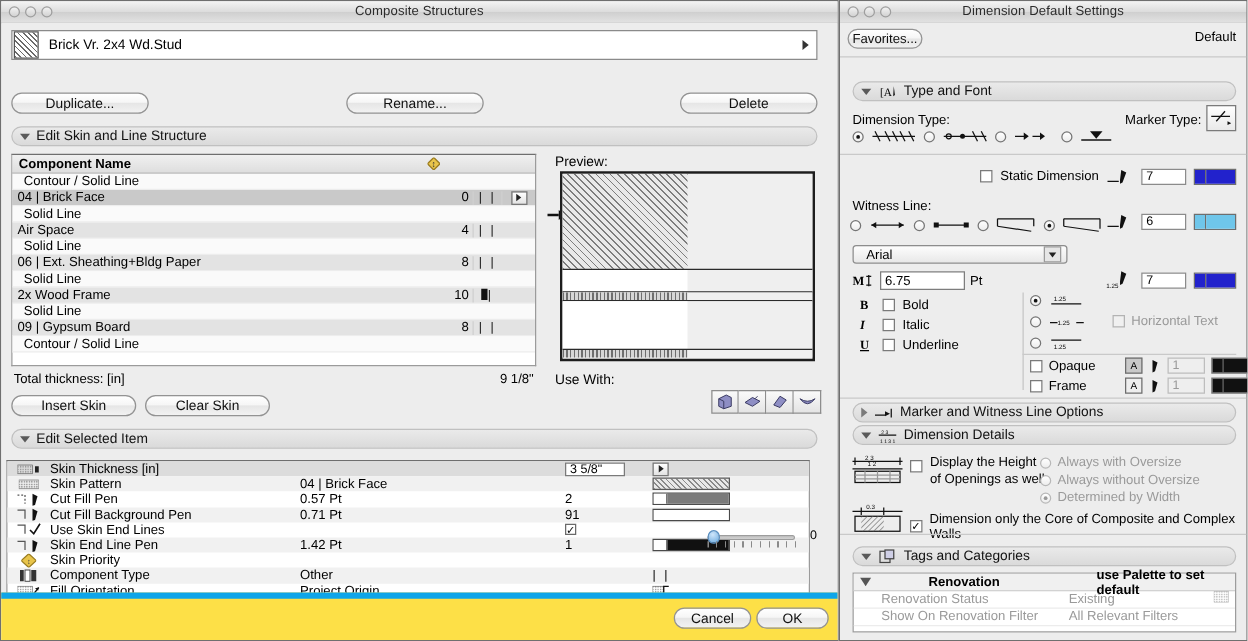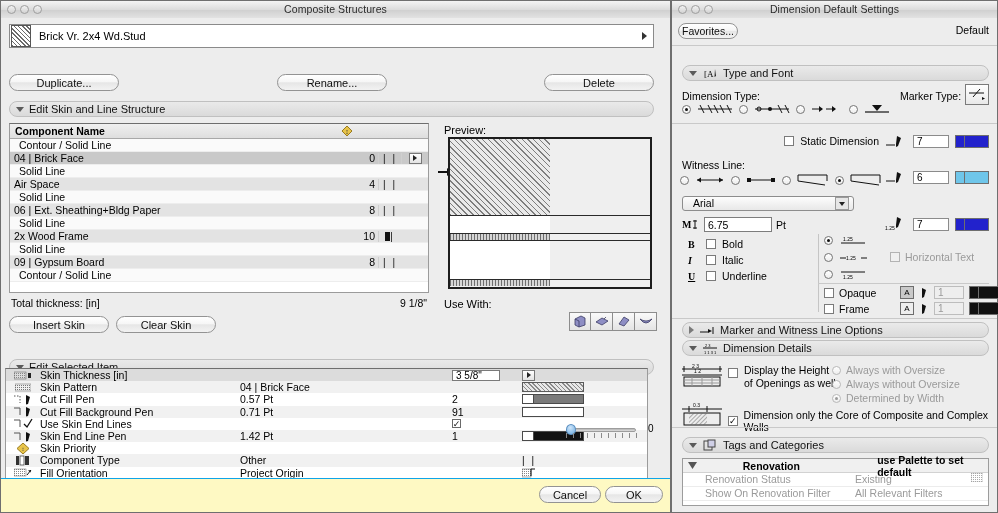--- a/index.html
+++ b/index.html
@@ -142,21 +142,21 @@
 
   .slider{position:absolute;left:566px;top:424px;width:70px;height:11px;}
   .slider .trk{position:absolute;left:0;top:4px;width:70px;height:4px;
     background:linear-gradient(to bottom,#b5b5b5,#dedede);border:1px solid #9d9d9d;box-sizing:border-box;border-radius:2px;}
   .slider .knb{position:absolute;left:0;top:0;width:10px;height:11px;border-radius:50% 50% 45% 45%;
     background:radial-gradient(circle at 40% 30%,#cfe6fb,#6aa9dd);border:1px solid #5b8fc0;box-sizing:border-box;}
   .ticks{position:absolute;left:566px;top:433px;width:76px;height:5px;
     background:repeating-linear-gradient(90deg,#8a8a8a 0 1px,transparent 1px 7px);}
 
   
-  .btm{position:absolute;left:0;right:0;bottom:0;height:33px;border-top:1px solid #0ea5e9;background:#fef9c3;}
+  .btm{position:absolute;left:0;right:0;bottom:0;height:33px;border-top:5px solid #0ea5e9;background:#fde047;}
   .btm .btn{position:absolute;top:7px;width:62px;}
 
   
   #winR{left:671px;top:0;width:327px;height:513px;}
   #winR .body{position:absolute;left:0;top:17px;right:0;bottom:0;background:#ededed;}
   .favrow{position:absolute;left:6px;top:5px;right:6px;height:16px;}
   .favrow .btn{width:62px;}
   .favrow .def{position:absolute;right:2px;top:1px;font-size:10.5px;}
 
   .rsec{position:absolute;left:10px;right:8px;}
@@ -174,21 +174,21 @@
   .dim{color:#9a9a9a;}
 
   .numfld{width:36px;height:13px;border:1px solid #8b8b8b;box-sizing:border-box;background:#fff;
     font-size:10px;padding:0 3px;display:flex;align-items:center;}
   .numfld.dis{background:#eee;color:#9a9a9a;border-color:#bdbdbd;}
   .pensw{width:34px;height:13px;border:1px solid #6e6e6e;box-sizing:border-box;background:#fff;display:flex;}
   .pensw .a{width:8px;border-right:1px solid #6e6e6e;}
   .pensw .b{flex:1;}
 
   .combo{height:15px;border:1px solid #8d8d8d;border-radius:3px;box-sizing:border-box;
-    background:linear-gradient(to bottom,#fdfdfd,#e8e8e8);display:flex;
+    background:linear-gradient(to bottom,#fdfdfd,#e8e8e8);display:flex;align-items:center;
     padding:0 4px;font-size:10.5px;}
   .combo .cap{margin-left:6px;}
   .combo .dn{margin-left:auto;width:12px;height:11px;border:1px solid #9a9a9a;background:#e6e6e6;
     display:flex;align-items:center;justify-content:center;}
   .combo .dn i{width:0;height:0;border-left:3.5px solid transparent;border-right:3.5px solid transparent;border-top:4px solid #222;}
 
   .tcTbl{position:absolute;left:10px;right:8px;border:1px solid #9c9c9c;background:#fff;box-sizing:border-box;}
   .tcHead{height:13px;display:flex;align-items:center;font-size:10.5px;font-weight:bold;
     border-bottom:1px solid #d2d2d2;background:#f0f0f0;}
   .tcRow{height:13px;display:flex;align-items:flex-start;font-size:10.5px;color:#9a9a9a;border-bottom:1px solid #ececec;}
@@ -380,21 +380,21 @@
               <path d="M2 9 L7 2 L12 5 L7 11 Z" fill="#8e8ec4" stroke="#3b3b63" stroke-width=".8"></path>
             </svg>
         </div>
         <div class="uwb">
           <svg width="14" height="13" viewBox="0 0 14 13">
               <path d="M1 4 Q7 12 13 4 Q7 8 1 4 Z" fill="#8e8ec4" stroke="#3b3b63" stroke-width=".8"></path>
             </svg>
         </div>
       </div>
 
-      <div class="sec" style="position:absolute;left:8px;top:341px;width:645px;text-align:center;">
+      <div class="sec" style="position:absolute;left:8px;top:325px;width:645px;text-align:center;">
         <div class="tri"></div>
         <span>Edit Selected Item</span>
       </div>
 
       <div class="esi inset">
         <div id="esiRows">
             <div class="erow hdr">
               <span class="ic">
                 <svg width="18" height="9" viewBox="0 0 18 9">
                   <rect x="0" y="1" width="12" height="7" fill="url(#p1)" stroke="#555" stroke-width=".5"></rect>

